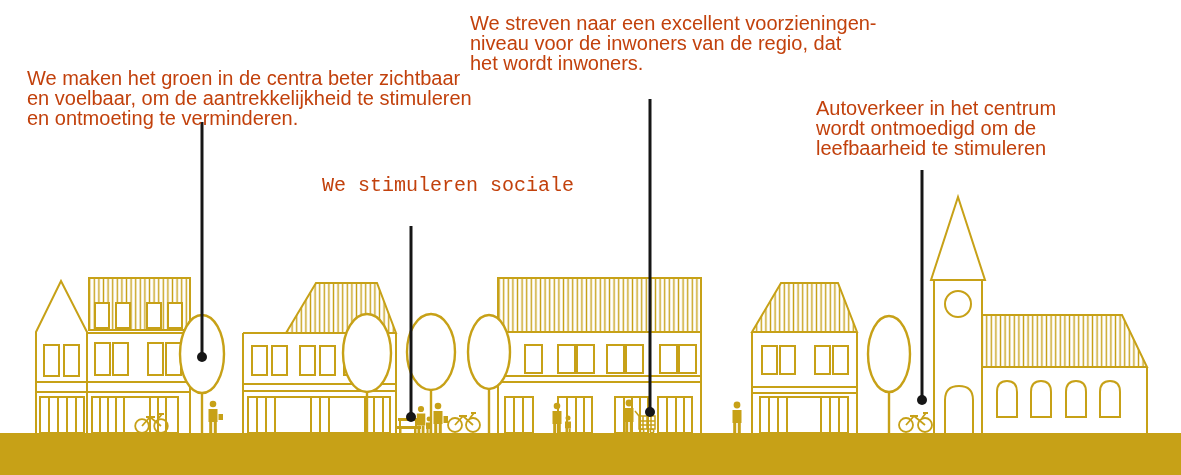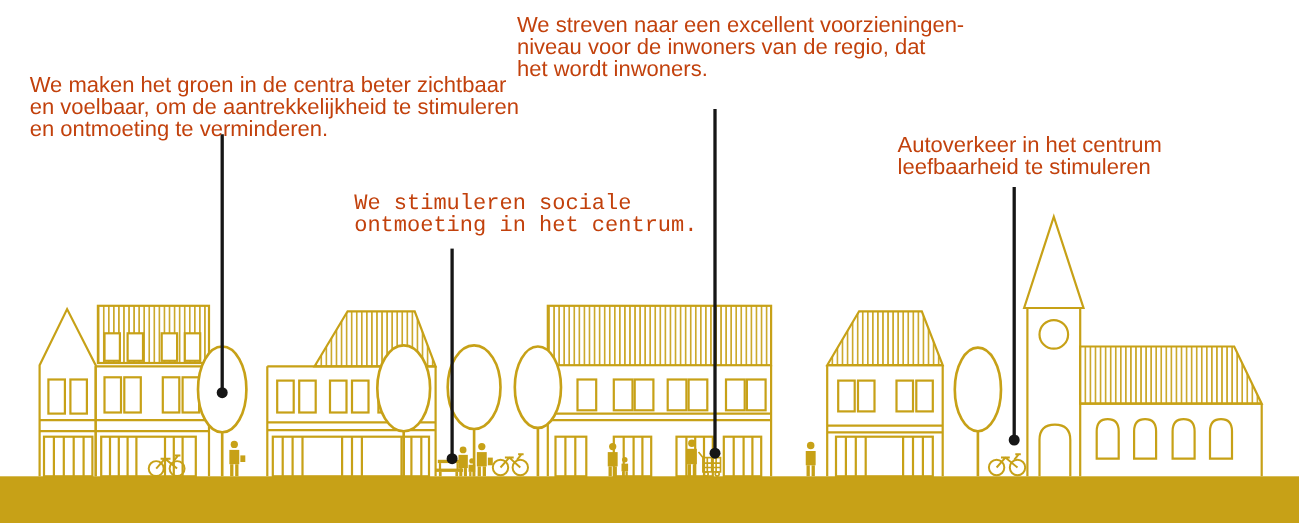--- a/index.html
+++ b/index.html
@@ -254,21 +254,21 @@
   </div>
 
   <div class="annotation" style="left:470px;top:13px;">
     <div>We streven naar een excellent voorzieningen-</div>
     <div>niveau voor de inwoners van de regio, dat</div>
     <div>het wordt inwoners.</div>
   </div>
 
   <div class="annotation" style="left:322px;top:176px;font-family:Liberation Mono, monospace;">
     <div>We stimuleren sociale</div>
-    <div>ontmoeting in het centrum.</div>
-  </div>
-
-  <div class="annotation" style="left:816px;top:98px;margin-top:24px;">
+  </div>
+
+  <div class="annotation" style="left:816px;top:98px;">
     <div>Autoverkeer in het centrum</div>
+    <div>wordt ontmoedigd om de</div>
     <div>leefbaarheid te stimuleren</div>
   </div>
 
 </div>
 
 </body></html>

